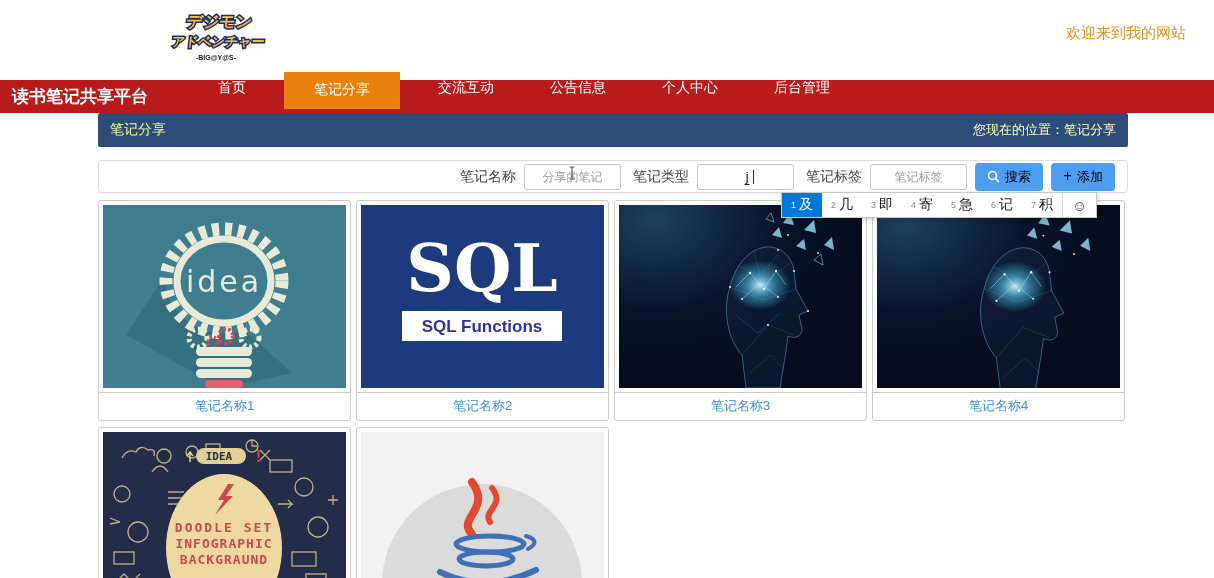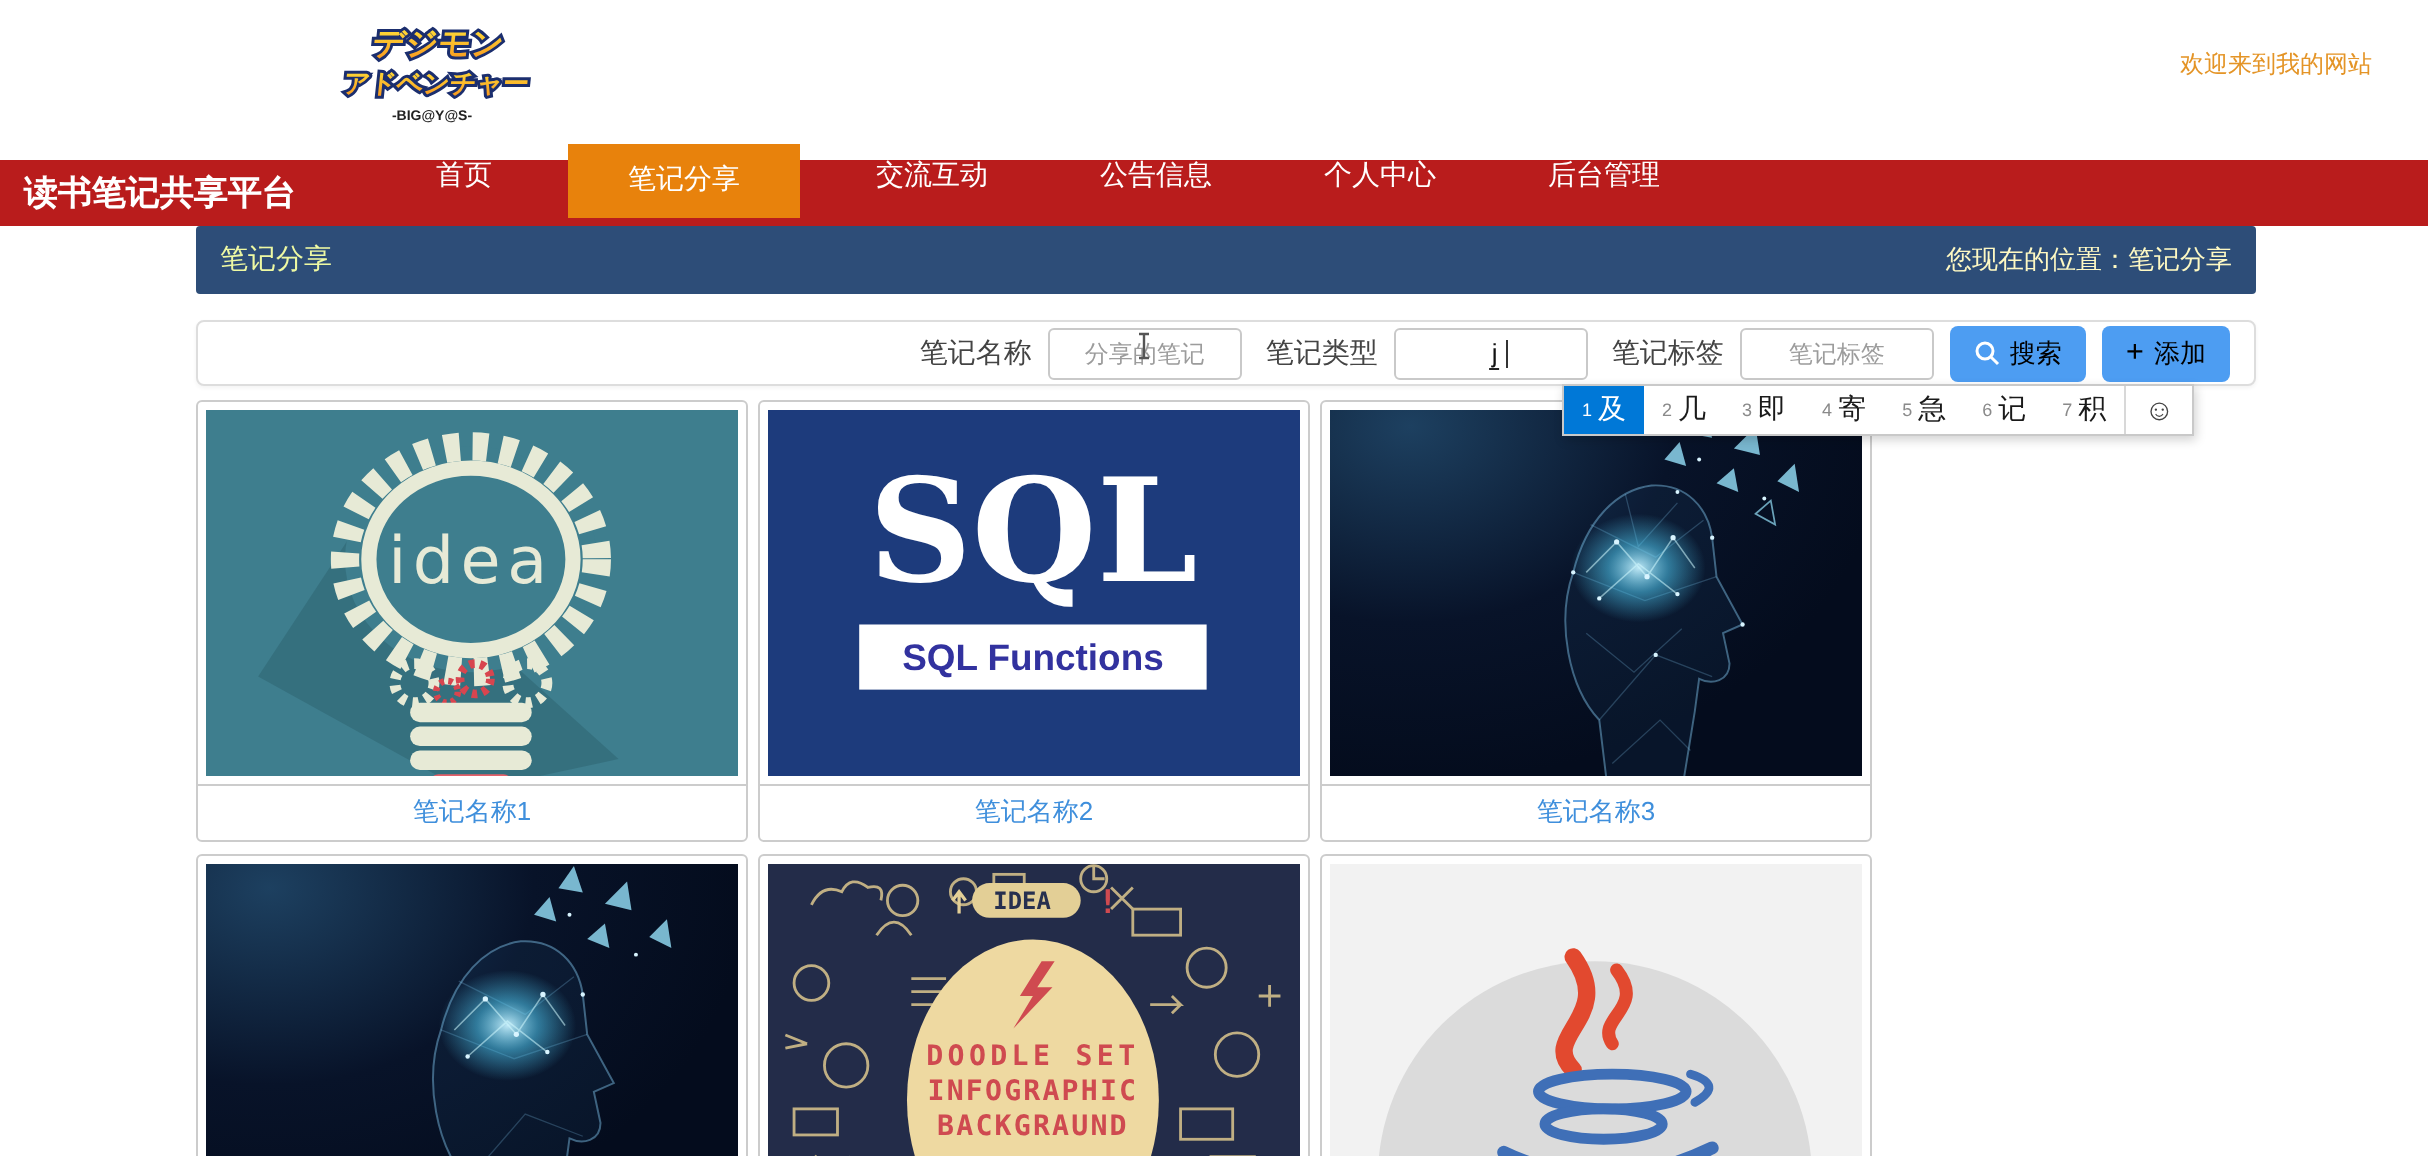--- a/index.html
+++ b/index.html
@@ -2,21 +2,21 @@
 <html><head>
 <meta charset="utf-8">
 <style>
   * { margin:0; padding:0; box-sizing:border-box; }
   html,body { width:1214px; height:578px; overflow:hidden; background:#fff;
     font-family:"Liberation Sans","DejaVu Sans",sans-serif; position:relative; }
 
   
   .header { height:80px; position:relative; background:#fff; }
   .logo { position:absolute; left:166px; top:6px; width:100px; height:62px; }
-  .welcome { position:absolute; right:28px; top:24px; color:#e49426; font-size:12px; }
+  .welcome { position:absolute; right:28px; top:24px; color:#e49426; font-size:15px; }
 
   
   .navbar { height:33px; background:#b91c1c; display:flex; align-items:center; position:relative; z-index:5; }
   .brand { color:#fff; font-size:17px; font-weight:bold; padding:0 14px 0 12px; white-space:nowrap; cursor:pointer; }
   .nav-items { display:flex; align-items:flex-start; height:50px; margin-left:28px; }
   .nav-item { color:#fff; font-size:14px; padding:0 18px; margin:0 10px; height:33px;
     display:flex; align-items:center; cursor:pointer; white-space:nowrap; }
   .nav-item.active { background:#e8820c; height:37px; padding:0 30px; }
 
   
@@ -39,21 +39,21 @@
   .composition { position:absolute; left:52%; top:50%; transform:translate(-50%,-50%);
     font-size:13px; color:#111; border-bottom:1px solid #222; padding:0 1px; pointer-events:none; }
   .caret { position:absolute; left:58%; top:6px; width:1px; height:14px; background:#333; pointer-events:none; }
   .btn { height:28px; border:none; border-radius:4px; background:#4d9df2; color:#000000; font-size:13px;
     display:inline-flex; align-items:center; gap:5px; padding:0 12px; cursor:pointer; font-family:Liberation Serif, serif; }
   .btn svg { display:block; }
   .btn-plus { font-size:16px; line-height:1; font-weight:bold; }
 
   
   .cards { margin-top:7px; display:flex; flex-wrap:wrap; gap:6px 5px; }
-  .card { width:276px; border:1px solid #ccc; border-radius:3px; background:#fff; cursor:pointer; }
+  .card { width:253px; border:1px solid #ccc; border-radius:3px; background:#fff; cursor:pointer; }
   .card-img { margin:4px; height:183px; overflow:hidden; position:relative; }
   .card-img svg { display:block; width:100%; height:100%; }
   .card-title { border-top:1px solid #ccc; text-align:center; font-size:13px; color:#3f8fdc; padding:4px 0 5px; }
 
   
   .ime-popup { position:absolute; left:781px; top:192px; height:26px; background:#fff;
     border:1px solid #c9c9c9; box-shadow:1px 2px 5px rgba(0,0,0,.18); display:flex; align-items:stretch; z-index:20; }
   .ime-cand { display:flex; align-items:center; padding:0 9px; gap:3px; cursor:pointer; }
   .ime-num { font-size:9px; color:#8a8a8a; }
   .ime-char { font-size:14px; color:#1a1a1a; }
@@ -260,20 +260,21 @@
                 <circle cx="158" cy="66" r="1.2"></circle>
               <circle cx="124" cy="94" r="1"></circle>
                 <circle cx="160" cy="92" r="1"></circle>
                 <circle cx="176" cy="66" r="1"></circle>
               <circle cx="170" cy="30" r="0.9"></circle>
                 <circle cx="200" cy="48" r="0.9"></circle>
             </g>
           </g>
         </svg>
       </div>
+      <div class="card-title">笔记名称4</div>
     </div>
 
     <div class="card">
       <div class="card-img">
         <svg viewBox="0 0 245 183" preserveAspectRatio="xMidYMid slice">
           <rect width="245" height="183" fill="#232c49"></rect>
           <g stroke="#dcc78e" fill="none" stroke-width="1.3" opacity="0.85">
             <circle cx="20" cy="62" r="8"></circle>
               <circle cx="36" cy="100" r="10"></circle>
             <rect x="12" y="120" width="20" height="12"></rect>

